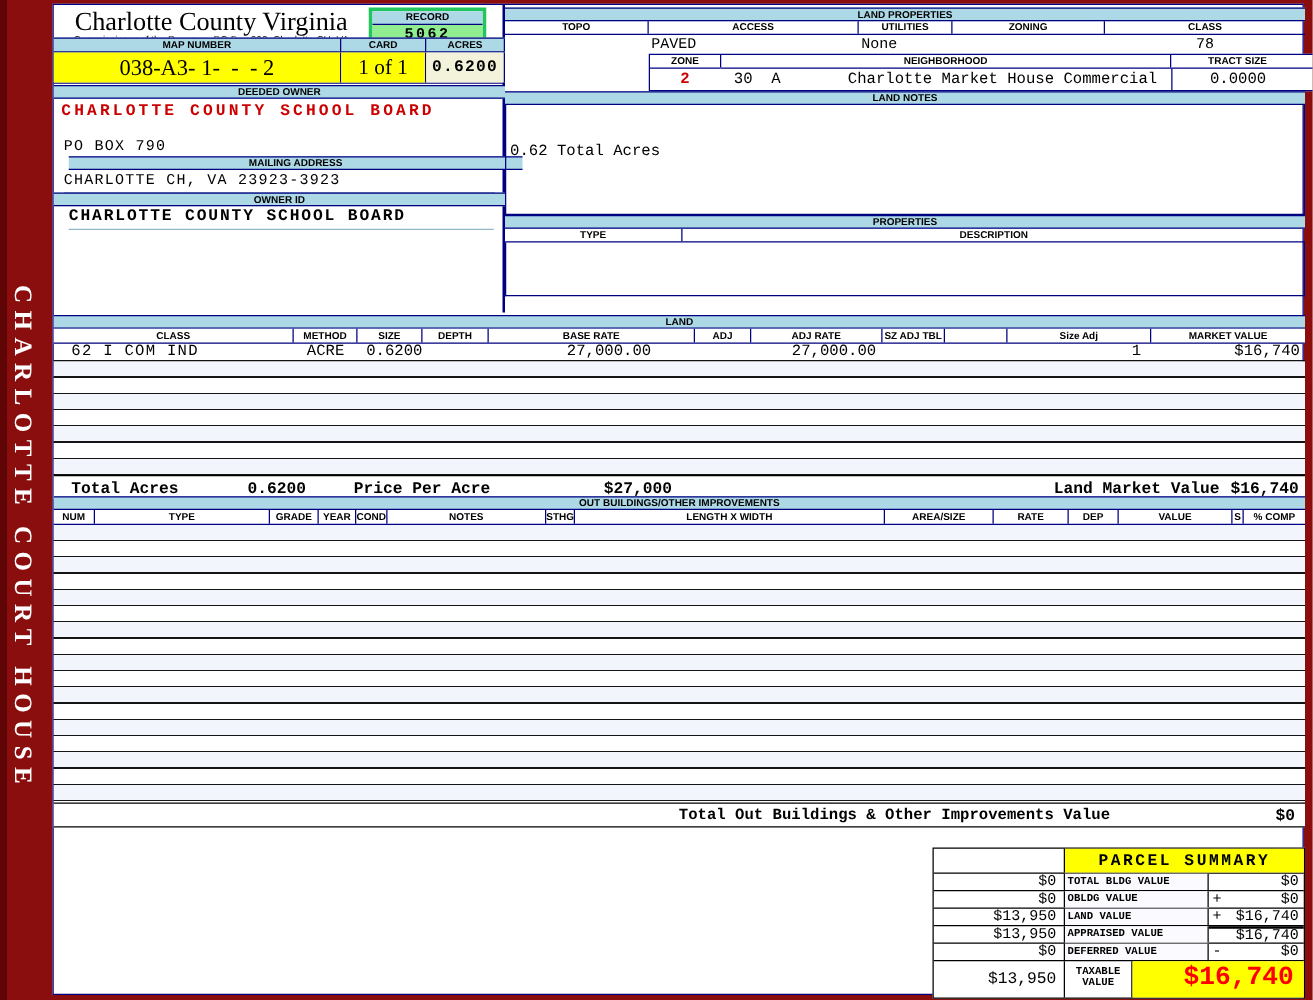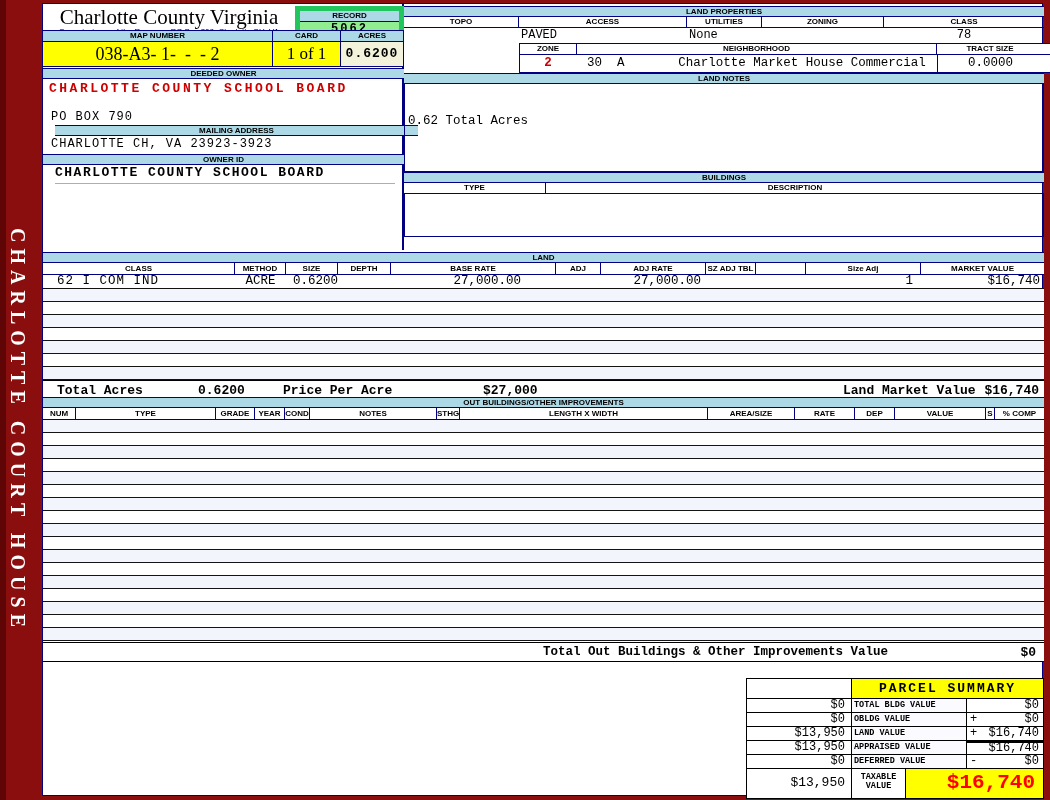--- a/index.html
+++ b/index.html
@@ -20,21 +20,21 @@
   .bar { background:#add8e6; border-top:1px solid #000080; border-bottom:1px solid #000080;
          font-size:8px; font-weight:bold; text-align:center; line-height:10px; height:11px; color:#000; }
 
   .mono { font-family:"Liberation Mono","DejaVu Sans Mono",monospace; }
 
   
   .blockA { position:absolute; left:0; top:0; width:361px; height:246px; border-right:2px solid #000080; }
   .county-title { position:absolute; left:0; top:1px; width:252px; text-align:center;
                   font-family:"Liberation Serif", serif; font-size:21px; color:#000; }
   .county-sub { position:absolute; left:0; top:23px; width:252px; text-align:center; font-size:8px; color:#000; }
-  .record-box { position:absolute; left:252px; top:2px; width:109px; border:5px solid #22c55e; }
+  .record-box { position:absolute; left:252px; top:2px; width:94px; border:3px solid #22c55e; }
   .record-box .bar { border:none; border-bottom:1px solid #000080; }
   .record-val { background:#90ee90; height:14px; text-align:center; font-weight:bold; font-size:12px; line-height:14px; letter-spacing:2px; }
 
   .map-hdr { position:absolute; left:0; top:26px; width:361px; height:12px; display:flex; background:#add8e6; border-top:1px solid #000080; border-bottom:1px solid #000080; }
   .map-hdr .c { font-size:8px; font-weight:bold; text-align:center; line-height:10px; border-right:1px solid #000080; }
   .map-vals { position:absolute; left:0; top:38px; width:361px; height:25px; display:flex; border-bottom:1px solid #000080; }
   .map-vals .v { border-right:1px solid #000080; text-align:center; }
   .v-map  { width:230px; background:#ffff00; font-family:"Liberation Serif",serif; font-size:18px; line-height:24px; white-space:pre; }
   .v-card { width:68px;  background:#ffff00; font-family:"Liberation Serif",serif; font-size:17px; line-height:24px; }
   .v-acres{ width:63px;  background:#f3f2db; font-weight:bold; font-size:13px; line-height:24px; letter-spacing:1px; }
@@ -181,21 +181,21 @@
           </span>
           <span class="ts">0.0000</span>
         </div>
       </div>
 
       <div class="bar notes-bar">LAND NOTES</div>
       <div class="notes-box">
         <div class="notes-text">0.62 Total Acres</div>
       </div>
 
-      <div class="bar ease-bar">BUILDINGS</div>
+      <div class="bar ease-bar">PROPERTIES</div>
       <div class="ease-cols">
         <span class="c" style="width:142px">TYPE</span>
         <span class="c" style="width:498px">DESCRIPTION</span>
       </div>
       <div class="ease-box"></div>
     </div>
 
     <div class="land">
       <div class="bar land-bar">LAND</div>
       <div class="cols">

